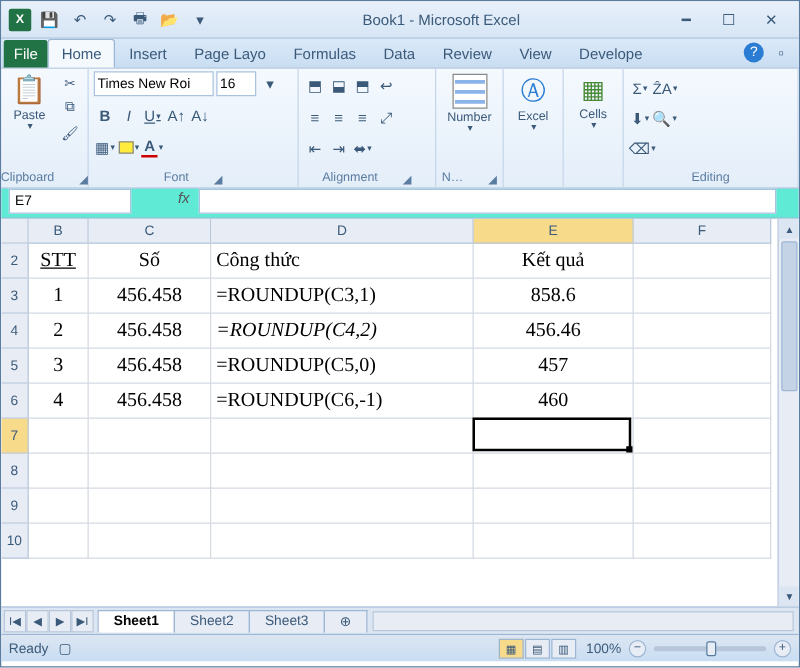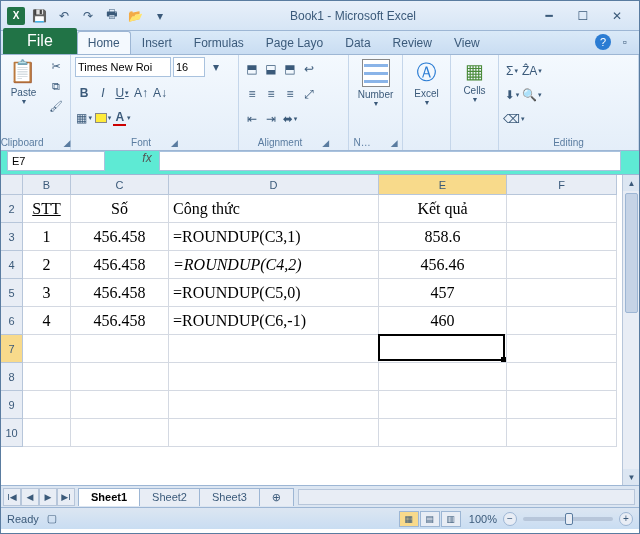--- a/index.html
+++ b/index.html
@@ -9,21 +9,21 @@
 .titlebar { height: 30px; background: linear-gradient(#e8f0fa, #d6e5f5); display: flex; align-items: center; padding: 0 4px; border-bottom: 1px solid #9db6d4; }
 .qat { display: flex; gap: 2px; align-items: center; }
 .qat-btn { width: 22px; height: 22px; display: flex; align-items: center; justify-content: center; font-size: 12px; color: #3b5a7a; border-radius: 2px; cursor: pointer; }
 .excel-logo { width: 18px; height: 18px; background: #217346; color: #fff; font-size: 10px; font-weight: bold; display: flex; align-items: center; justify-content: center; border-radius: 2px; }
 .title-text { flex: 1; text-align: center; font-size: 12px; color: #3b5a7a; }
 .win-controls { display: flex; gap: 6px; padding-right: 4px; }
 .win-btn { width: 28px; height: 20px; display: flex; align-items: center; justify-content: center; color: #3b5a7a; font-size: 12px; cursor: pointer; }
 
 
 .tabrow { height: 24px; background: linear-gradient(#dae9f8, #c9ddf2); display: flex; align-items: flex-end; border-bottom: 1px solid #9db6d4; }
-.file-tab { background: #217346; color: #fff; padding: 4px 24px; font-size: 16px; margin-left: 2px; border-radius: 2px 2px 0 0; cursor: pointer; text-align: center; }
+.file-tab { background: #217346; color: #fff; padding: 4px 8px; font-size: 12px; margin-left: 2px; border-radius: 2px 2px 0 0; cursor: pointer; text-align: center; }
 .tab { padding: 4px 10px; font-size: 12px; color: #3b5a7a; cursor: pointer; border: 1px solid transparent; border-bottom: none; }
 .tab.active { background: #f4f9fe; border-color: #9db6d4; border-radius: 3px 3px 0 0; }
 .tabrow-right { margin-left: auto; display: flex; align-items: center; gap: 6px; padding-right: 6px; padding-bottom: 4px; }
 .rb-icon { width: 16px; height: 16px; display: flex; align-items: center; justify-content: center; font-size: 12px; color: #3b5a7a; cursor: pointer; }
 .help-icon { width: 16px; height: 16px; border-radius: 50%; background: #2b7cd3; color: #fff; font-size: 11px; display: flex; align-items: center; justify-content: center; cursor: pointer; }
 
 
 .ribbon { height: 96px; background: linear-gradient(#f4f9fe, #e4eef9); border-bottom: 1px solid #9db6d4; display: flex; }
 .group { border-right: 1px solid #c5d6ea; display: flex; flex-direction: column; padding: 2px 4px 0 4px; }
 .group-body { flex: 1; display: flex; align-items: flex-start; gap: 4px; }
@@ -111,25 +111,26 @@
     <div class="win-btn">☐</div>
     <div class="win-btn">✕</div>
   </div>
 </div>
 
 <div class="tabrow">
   <div class="file-tab">File</div>
   <div id="tabs-holder" style="display: flex;">
       <div class="tab active">Home</div>
       <div class="tab">Insert</div>
+      <div class="tab">Page Layo</div>
       <div class="tab">Formulas</div>
-      <div class="tab">Page Layo</div>
       <div class="tab">Data</div>
       <div class="tab">Review</div>
       <div class="tab">View</div>
+      <div class="tab">Develope</div>
     </div>
   <div class="tabrow-right">
     <div class="rb-icon">ㅤ</div>
     <div class="help-icon">?</div>
     <div class="rb-icon">▫</div>
   </div>
 </div>
 
 <div class="ribbon">
 

